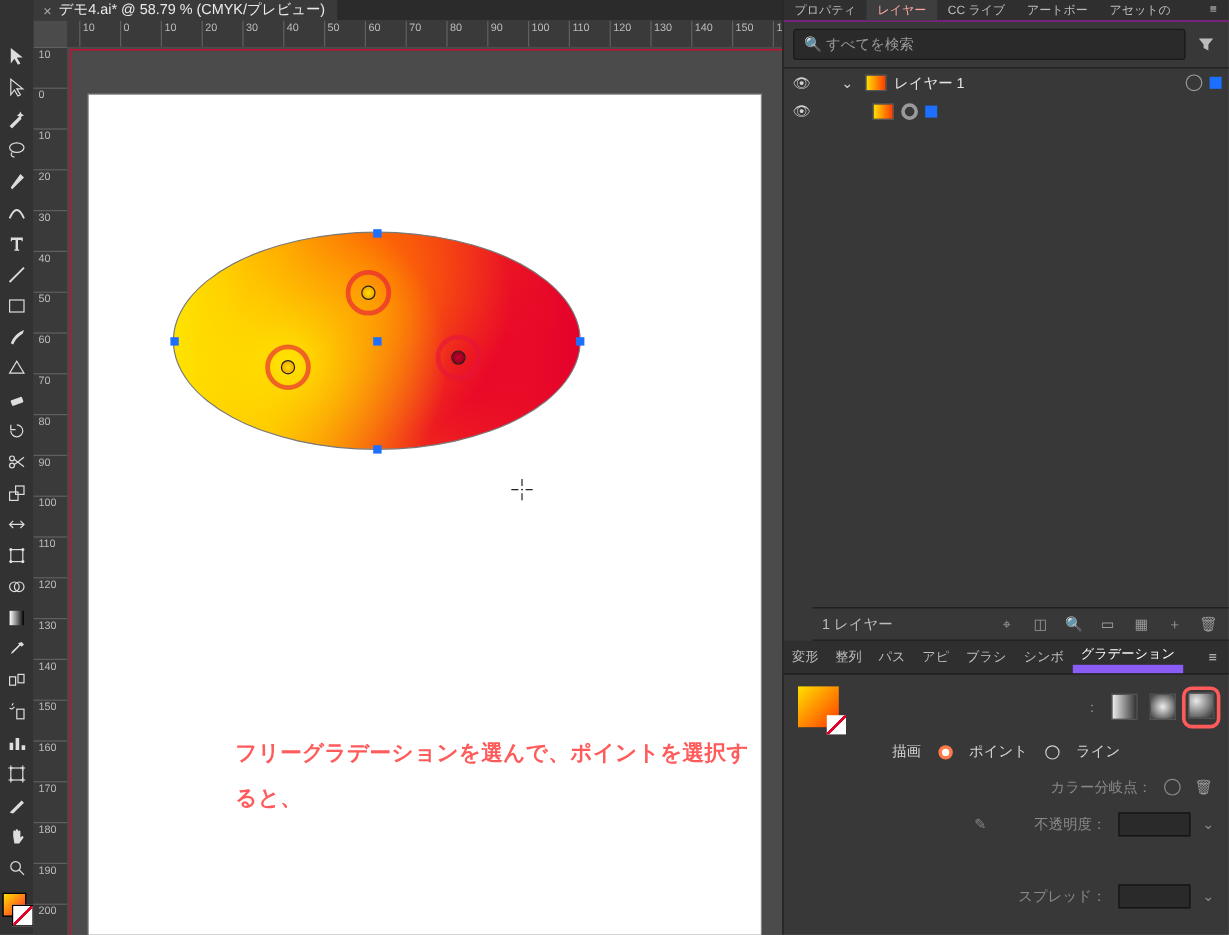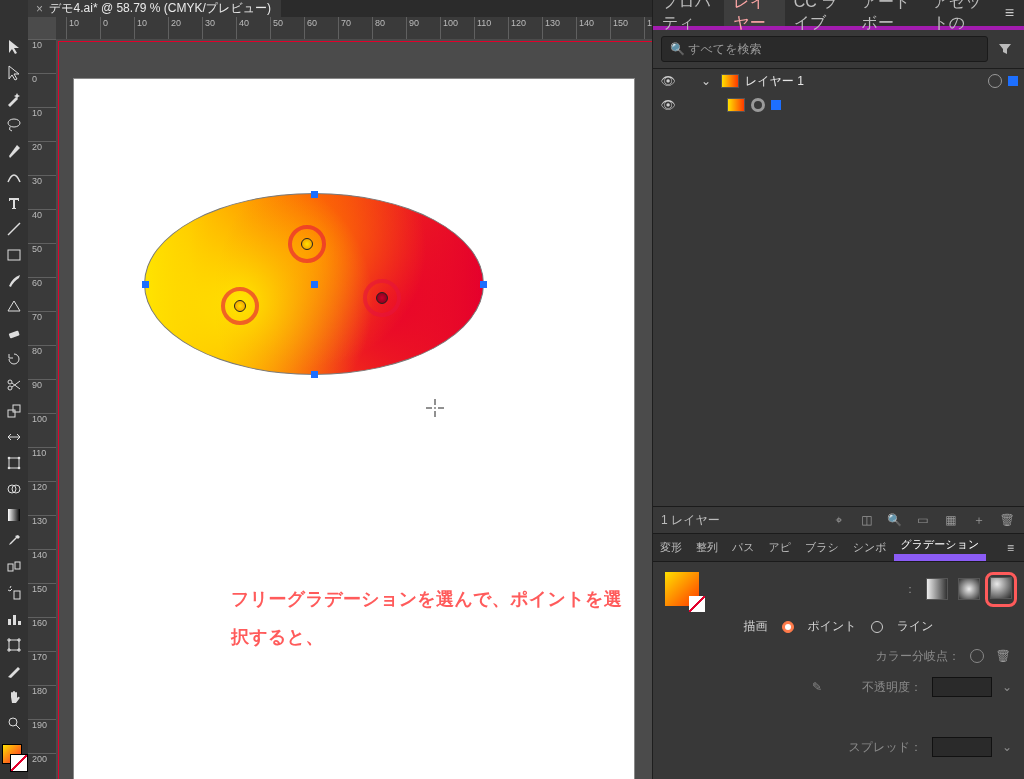--- a/index.html
+++ b/index.html
@@ -40,43 +40,43 @@
                 radial-gradient(circle at 48% 30%, #ff7a00 0%, rgba(255,122,0,0) 55%),
                 radial-gradient(circle at 70% 58%, #e8002c 0%, rgba(232,0,44,0) 65%),
                 linear-gradient(90deg,#ffe400,#ff6a00 50%,#e3002c);
   }
   .sel-h { position: absolute; width: 7px; height: 7px; background: #1d6fff; margin: -3px 0 0 -3px; }
   .gp { position: absolute; width: 38px; height: 38px; border-radius: 50%; border: 4px solid rgba(230,20,60,0.6); margin: -19px 0 0 -19px; display:flex; align-items:center; justify-content:center; }
   .gp i { width: 12px; height: 12px; border-radius: 50%; background: radial-gradient(circle,#ffe000,#f09000); border: 1.5px solid #222; display:block; }
   .gp.third i { background: radial-gradient(circle,#c7002b,#7a001a); }
   .cursor { position: absolute; left: 352px; top: 320px; }
   .cursor svg { width: 18px; height: 18px; }
-  .annot { position: absolute; left: 122px; top: 502px; color: #ff5b5b; font-weight: 700; font-size: 18px; line-height: 2.1; letter-spacing: 0.3px; margin-left: 35px; }
+  .annot { position: absolute; left: 122px; top: 530px; color: #ff5b5b; font-weight: 700; font-size: 18px; line-height: 2.1; letter-spacing: 0.3px; }
 
   .right { flex: 0 0 372px; background: #383838; display: flex; flex-direction: column; border-left: 1px solid #1e1e1e; }
-  .r-tabs { height: 30px; display: flex; align-items: center; border-bottom: 4px solid #a21caf; font-size: 16px; background:#2f2f2f; }
+  .r-tabs { height: 18px; display: flex; align-items: center; border-bottom: 1px solid #a21caf; font-size: 10px; background:#2f2f2f; }
   .r-tab { padding: 0 9px; height:100%; display:flex; align-items:center; color:#bdbdbd; }
   .r-tab.active { background: #3e3e3e; color: #fca5a5; }
   .r-menu { margin-left:auto; padding: 0 10px; }
   .search-row { display:flex; align-items:center; gap:6px; padding: 6px 8px; border-bottom:1px solid #1d1d1d; }
   .search { flex:1; background:#2a2a2a; border:1px solid #1a1a1a; height:26px; border-radius:3px; display:flex; align-items:center; padding:0 8px; color:#aaa; }
   .filter-icn { width:22px; height:22px; display:flex; align-items:center; justify-content:center; color:#bbb; }
   .layers { flex: 0 0 auto; }
   .layer-row { display:flex; align-items:center; height:24px; padding: 0 6px; gap:6px; }
   .layer-row.child { padding-left: 36px; }
   .eye { width:18px; text-align:center; color:#cfcfcf; }
   .chev { color:#cfcfcf; width:14px; }
   .thumb { width:18px; height:14px; border:1px solid #555; background: linear-gradient(90deg,#ffe000,#ff3a00); }
   .layer-name { flex:1; color:#e5e5e5; font-size:12px; }
   .tgt { width:14px; height:14px; border-radius:50%; border:1.5px solid #9a9a9a; }
   .tgt.dbl { border-width:3px; }
   .tiny-sq { width:10px; height:10px; background:#1d6fff; }
 
   .layers-spacer { flex: 1 1 auto; }
-  .layers-foot { height:28px; border-top:1px solid #1b1b1b; border-bottom:1px solid #1b1b1b; display:flex; align-items:center; padding:0 8px; color:#bcbcbc; gap:10px; }
+  .layers-foot { height:28px; border-top:1px solid #1b1b1b; border-bottom:1px solid #1b1b1b; display:flex; align-items:center; padding:0 8px; color:#bcbcbc; gap:10px;margin-left:24px; }
   .layers-foot .grow { flex:1; }
   .foot-icn { width:18px; height:18px; display:flex; align-items:center; justify-content:center; color:#999; }
 
   .sub-tabs { height:28px; display:flex; align-items:center; background:#2f2f2f; border-bottom:1px solid #1b1b1b; }
   .sub-tab { padding:0 7px; color:#bdbdbd; height:100%; display:flex; align-items:center; font-size:11px; }
   .sub-tab.active { color:#fff; border-bottom:7px solid #8b5cf6; }
 
   .grad-panel { padding: 10px 12px; color:#c8c8c8; }
   .grad-row { display:flex; align-items:center; gap:10px; margin-bottom:12px; }
   .grad-swatch { width:34px; height:34px; background: linear-gradient(135deg,#ffe000,#ff3a00); position:relative; }

